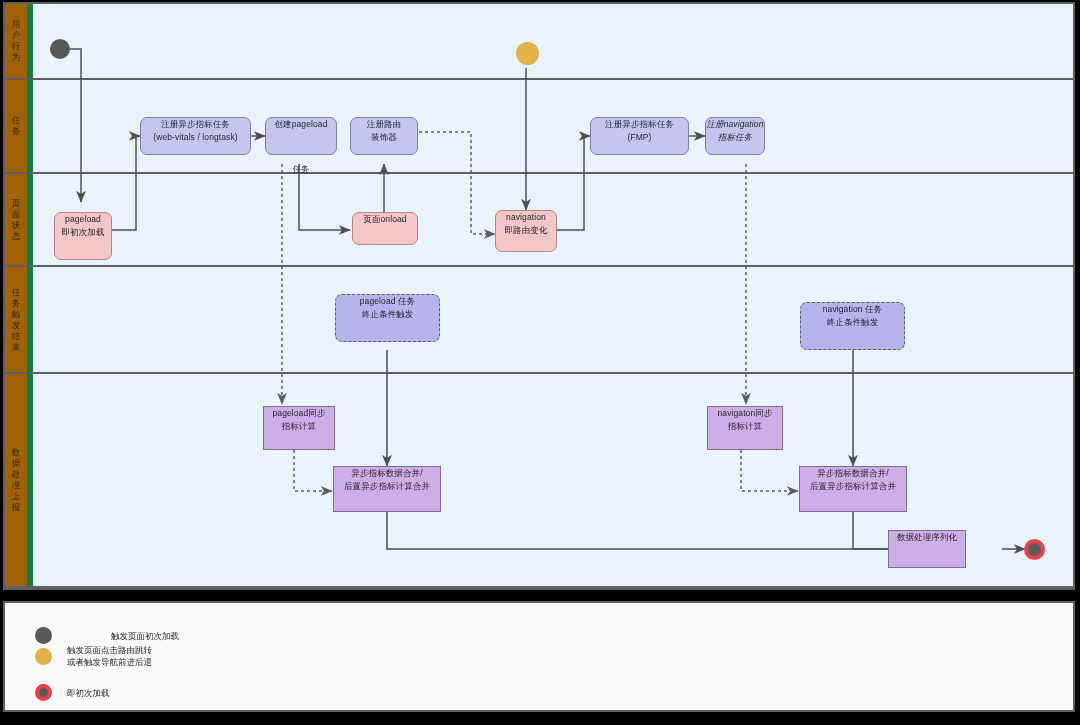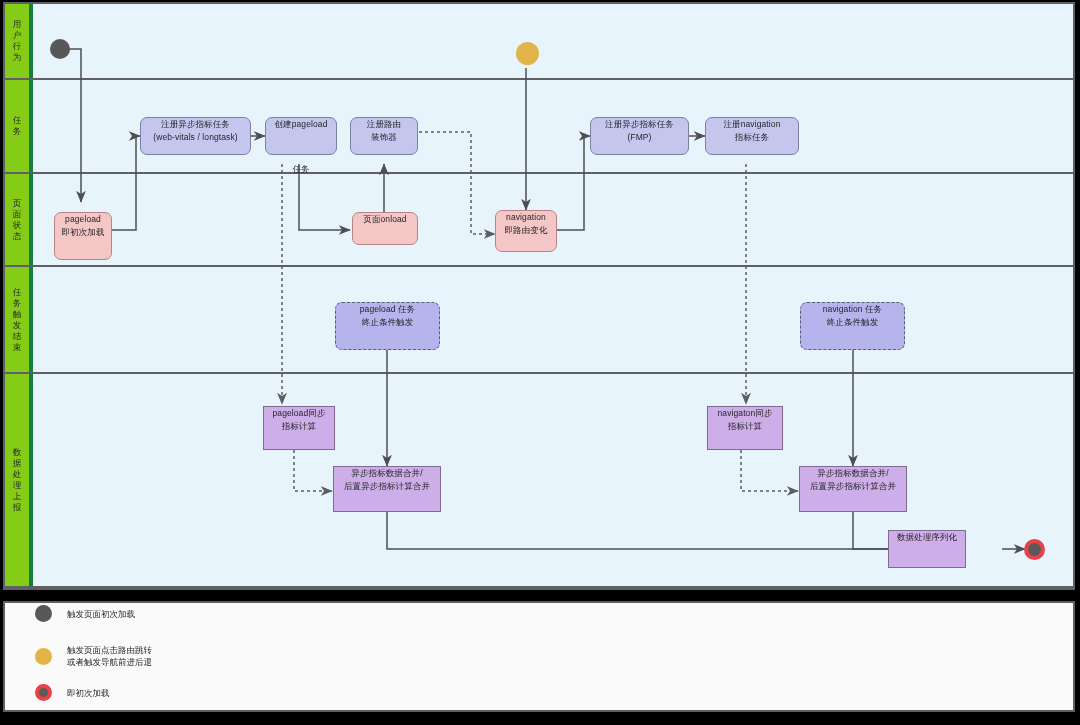--- a/index.html
+++ b/index.html
@@ -34,22 +34,22 @@
     box-sizing: border-box;
     border-bottom: 2px solid #5e6063;
   }
   .lane:last-child { border-bottom: none; }
   .lane-header {
     position: absolute;
     left: 0; top: 0;
     width: 28px;
     height: 100%;
     box-sizing: border-box;
-    background: #84cc16;
-    border-right: 4px solid #15803d;
+    background: #a16207;
+    border-right: 6px solid #15803d;
     display: flex;
     align-items: center;
     justify-content: center;
   }
   .lane-header span {
     display: block;
     width: 14px;
     font-size: 8.5px;
     line-height: 11px;
     color: #26282b;
@@ -242,38 +242,38 @@
       <span class="ln">任务</span>
     </div>
     <div class="node task" style="left:345px;top:113px;width:68px;height:38px;">
       <span class="ln">注册路由</span>
       <span class="ln">装饰器</span>
     </div>
     <div class="node task" style="left:585px;top:113px;width:99px;height:38px;">
       <span class="ln">注册异步指标任务</span>
       <span class="ln">(FMP)</span>
     </div>
-    <div class="node task" style="left:700px;top:113px;width:94px;height:38px;">
+    <div class="node task" style="left:700px;top:113px;width:60px;height:38px;font-style:italic;">
       <span class="ln">注册navigation</span>
       <span class="ln">指标任务</span>
     </div>
 
     <div class="node state" style="left:49px;top:208px;width:58px;height:48px;">
       <span class="ln">pageload</span>
       <span class="ln">即初次加载</span>
     </div>
     <div class="node state" style="left:347px;top:208px;width:66px;height:33px;">
       <span class="ln">页面onload</span>
     </div>
     <div class="node state" style="left:490px;top:206px;width:62px;height:42px;">
       <span class="ln">navigation</span>
       <span class="ln">即路由变化</span>
     </div>
 
-    <div class="node trigger" style="left:330px;top:298px;width:105px;height:48px;">
+    <div class="node trigger" style="left:330px;top:290px;width:105px;height:48px;">
       <span class="ln">pageload 任务</span>
       <span class="ln">终止条件触发</span>
     </div>
     <div class="node trigger" style="left:795px;top:298px;width:105px;height:48px;">
       <span class="ln">navigation 任务</span>
       <span class="ln">终止条件触发</span>
     </div>
 
     <div class="node data" style="left:258px;top:402px;width:72px;height:44px;">
       <span class="ln">pageload同步</span>
@@ -292,21 +292,21 @@
       <span class="ln">后置异步指标计算合并</span>
     </div>
     <div class="node data" style="left:883px;top:526px;width:78px;height:38px;">
       <span class="ln">数据处理序列化</span>
     </div>
 
   </div>
 
   <div class="legend-frame">
 
-    <div class="legend-row" style="top:2px;">
+    <div class="legend-row" style="top:24px;gap:44px;">
       <div class="legend-swatch dark"></div>
       <div class="legend-text">
         <span class="ln">触发页面初次加载</span>
       </div>
     </div>
 
     <div class="legend-row" style="top:41px;">
       <div class="legend-swatch yellow"></div>
       <div class="legend-text">
         <span class="ln">触发页面点击路由跳转</span>

